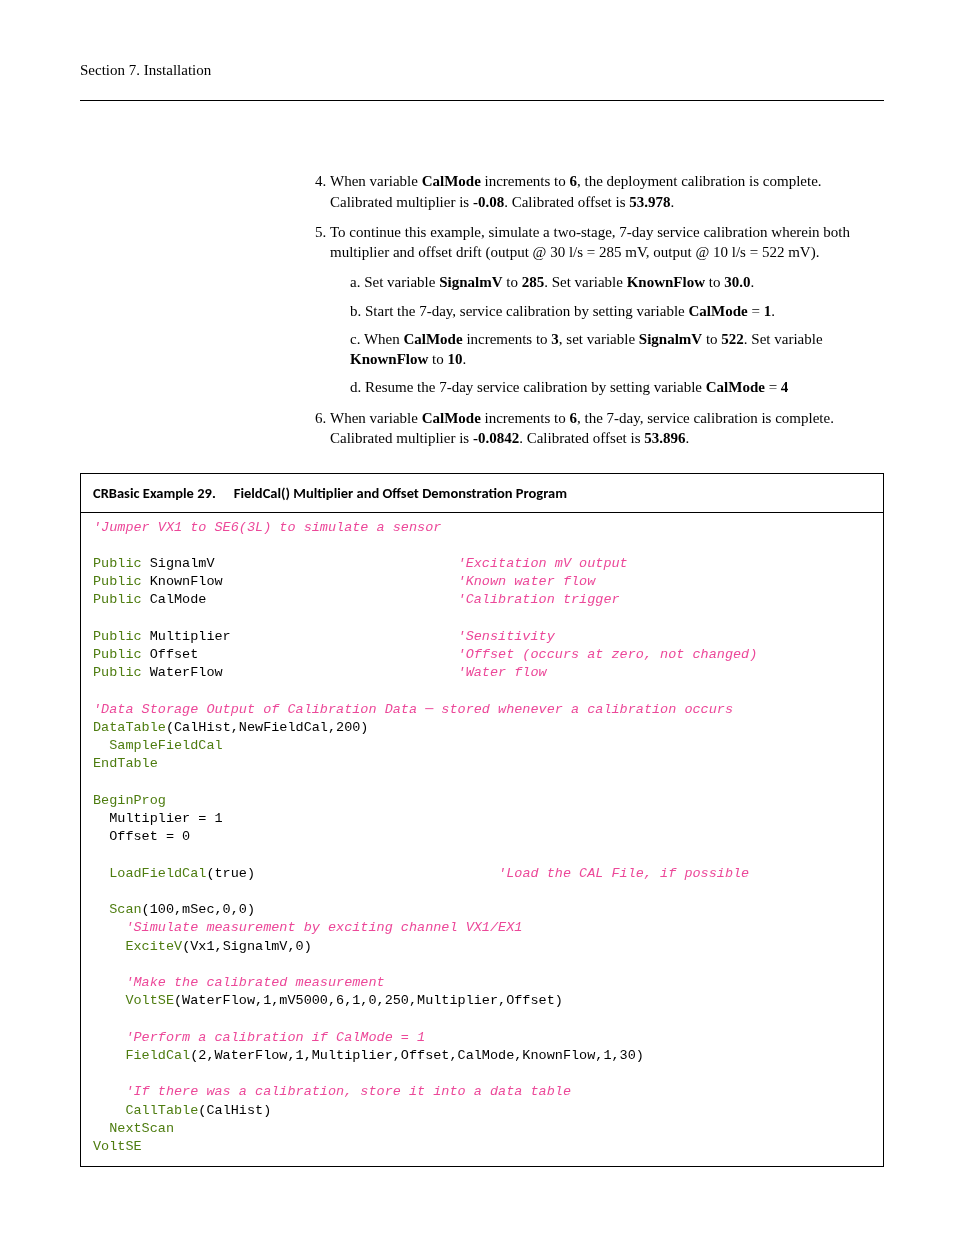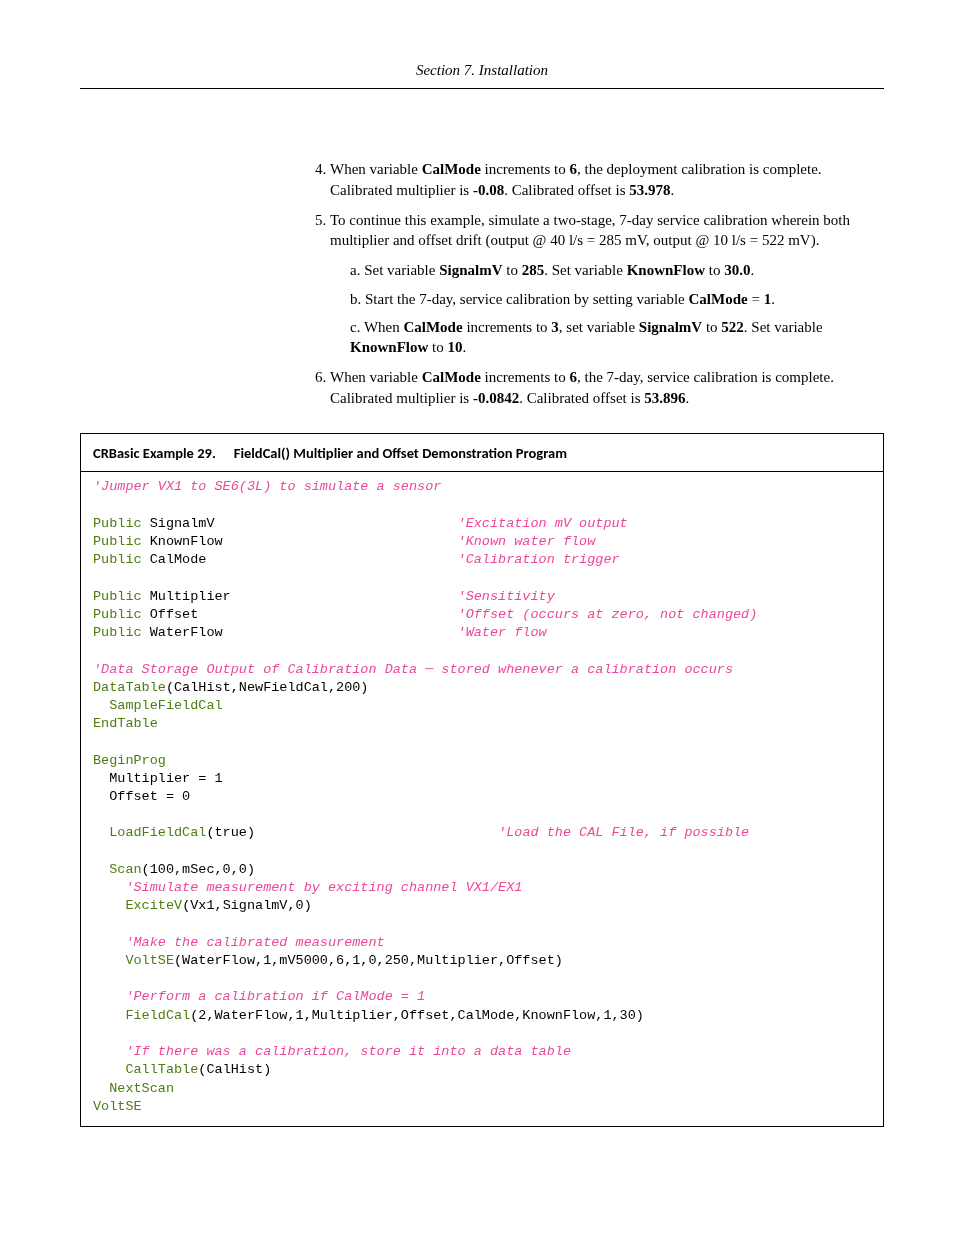--- a/index.html
+++ b/index.html
@@ -4,24 +4,23 @@
 <style>
   body {
     font-family: "Times New Roman", Times, serif;
     font-size: 15px;
     color: #000;
     margin: 0;
     padding: 60px 70px 40px 80px;
     line-height: 1.35;
   }
   .header {
-    text-align: center;
-    font-style: italic;
+    text-align: left;
     font-size: 15px;
-    padding-bottom: 8px;
+    padding-bottom: 20px;
     border-bottom: 1px solid #000;
     margin-bottom: 70px;
   }
   ol.main-list {
     margin: 0 0 20px 250px;
     padding: 0;
   }
   ol.main-list > li {
     margin-bottom: 10px;
   }
@@ -67,25 +66,26 @@
 </head>
 <body>
 
 <div class="header">Section 7.  Installation</div>
 
 <ol class="main-list" start="4">
   <li>
     <span>When variable </span><b>CalMode</b><span> increments to </span><b>6</b><span>, the deployment calibration is complete. Calibrated multiplier is </span><b>-0.08</b><span>. Calibrated offset is </span><b>53.978</b><span>.</span>
   </li>
   <li>
-    <span>To continue this example, simulate a two-stage, 7-day service calibration wherein both multiplier and offset drift (output @ 40 l/s = 285 mV, output @ 10 l/s = 522 mV).</span>
+    <span>To continue this example, simulate a two-stage, 7-day service calibration wherein both multiplier and offset drift (output @ 30 l/s = 285 mV, output @ 10 l/s = 522 mV).</span>
     <ul class="sub-list">
       <li><span>a.  Set variable </span><b>SignalmV</b><span> to </span><b>285</b><span>. Set variable </span><b>KnownFlow</b><span> to </span><b>30.0</b><span>.</span></li>
       <li><span>b.  Start the 7-day, service calibration by setting variable </span><b>CalMode</b><span> = </span><b>1</b><span>.</span></li>
       <li><span>c.  When </span><b>CalMode</b><span> increments to </span><b>3</b><span>, set variable </span><b>SignalmV</b><span> to </span><b>522</b><span>. Set variable </span><b>KnownFlow</b><span> to </span><b>10</b><span>.</span></li>
+      <li><span>d.  Resume the 7-day service calibration by setting variable </span><b>CalMode</b><span> = </span><b>4</b></li>
     </ul>
   </li>
   <li>
     <span>When variable </span><b>CalMode</b><span> increments to </span><b>6</b><span>, the 7-day, service calibration is complete. Calibrated multiplier is </span><b>-0.0842</b><span>. Calibrated offset is </span><b>53.896</b><span>.</span>
   </li>
 </ol>
 
 <div class="code-box">
   <div class="code-title">
     <span class="label">CRBasic Example 29.</span><span class="desc">FieldCal() Multiplier and Offset Demonstration Program</span>

